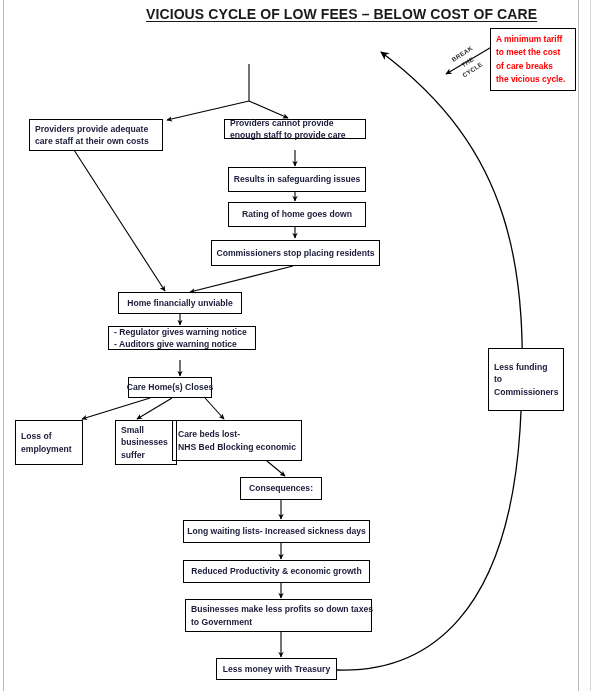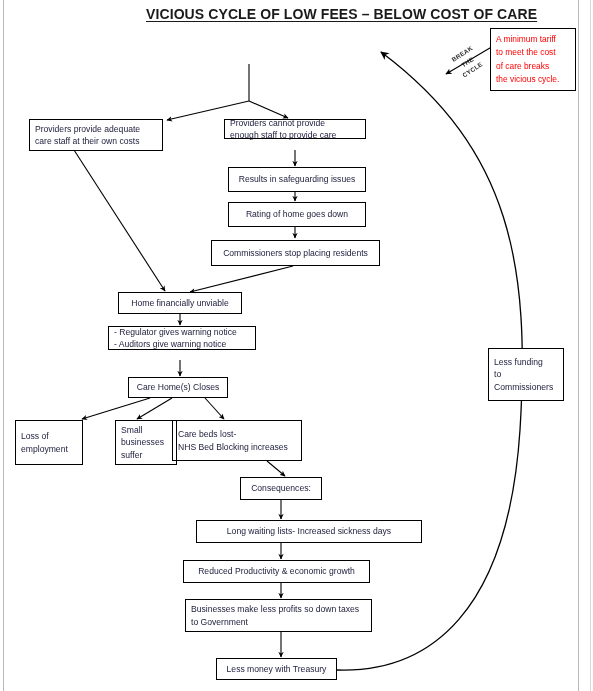--- a/index.html
+++ b/index.html
@@ -48,21 +48,21 @@
     white-space: nowrap;
   }
 
   .node {
     position: absolute;
     box-sizing: border-box;
     border: 1.2px solid #000000;
     background: transparent;
     color: #1b1b3a;
     font-size: 8.6px;
-    font-weight: normal;
+    font-weight: bold;
     line-height: 1.45;
     padding: 3px 5px;
     display: flex;
     flex-direction: column;
     justify-content: center;
   }
   .node.center { align-items: center; text-align: center; }
   .node.left   { align-items: flex-start; text-align: left; }
   .node .ln { display: block; white-space: nowrap; }
 
@@ -191,60 +191,60 @@
 
   <div class="node center" style="left:118px; top:292px; width:124px; height:22px;">
     <span class="ln">Home financially unviable</span>
   </div>
 
   <div class="node left" style="left:108px; top:326px; width:148px; height:24px;">
     <span class="ln">- Regulator gives warning notice</span>
     <span class="ln">- Auditors give warning notice</span>
   </div>
 
-  <div class="node center" style="left:128px; top:377px; width:100px; height:21px;">
+  <div class="node center" style="left:128px; top:377px; width:84px; height:21px;">
     <span class="ln">Care Home(s) Closes</span>
   </div>
 
   <div class="node left" style="left:15px; top:420px; width:68px; height:45px;text-align:center;">
     <span class="ln">Loss of</span>
     <span class="ln">employment</span>
   </div>
 
   <div class="node left" style="left:96px; top:420px; width:62px; height:45px;margin-left:19px;">
     <span class="ln">Small</span>
     <span class="ln">businesses</span>
     <span class="ln">suffer</span>
   </div>
 
   <div class="node left" style="left:172px; top:420px; width:130px; height:41px;">
     <span class="ln">Care beds lost-</span>
-    <span class="ln">NHS Bed Blocking increases</span>
+    <span class="ln">NHS Bed Blocking economic</span>
   </div>
 
   <div class="node center" style="left:240px; top:477px; width:82px; height:23px;">
     <span class="ln">Consequences:</span>
   </div>
 
-  <div class="node center" style="left:196px; top:520px; width:226px; height:23px;text-align:right;">
+  <div class="node center" style="left:183px; top:520px; width:187px; height:23px;text-align:right;">
     <span class="ln">Long waiting lists- Increased sickness days</span>
   </div>
 
   <div class="node center" style="left:183px; top:560px; width:187px; height:23px;">
     <span class="ln">Reduced Productivity &amp; economic growth</span>
   </div>
 
   <div class="node left" style="left:185px; top:599px; width:187px; height:33px;">
     <span class="ln">Businesses make less profits so down taxes</span>
     <span class="ln">to Government</span>
   </div>
 
   <div class="node center opaque" style="left:216px; top:658px; width:121px; height:22px;">
     <span class="ln">Less money with Treasury</span>
   </div>
 
-  <div class="node left opaque" style="left:488px; top:348px; width:76px; height:53px;">
+  <div class="node left opaque" style="left:488px; top:348px; width:76px; height:63px;">
     <span class="ln">Less funding</span>
     <span class="ln">to</span>
     <span class="ln">Commissioners</span>
   </div>
 
 </div>
 
 </body></html>

